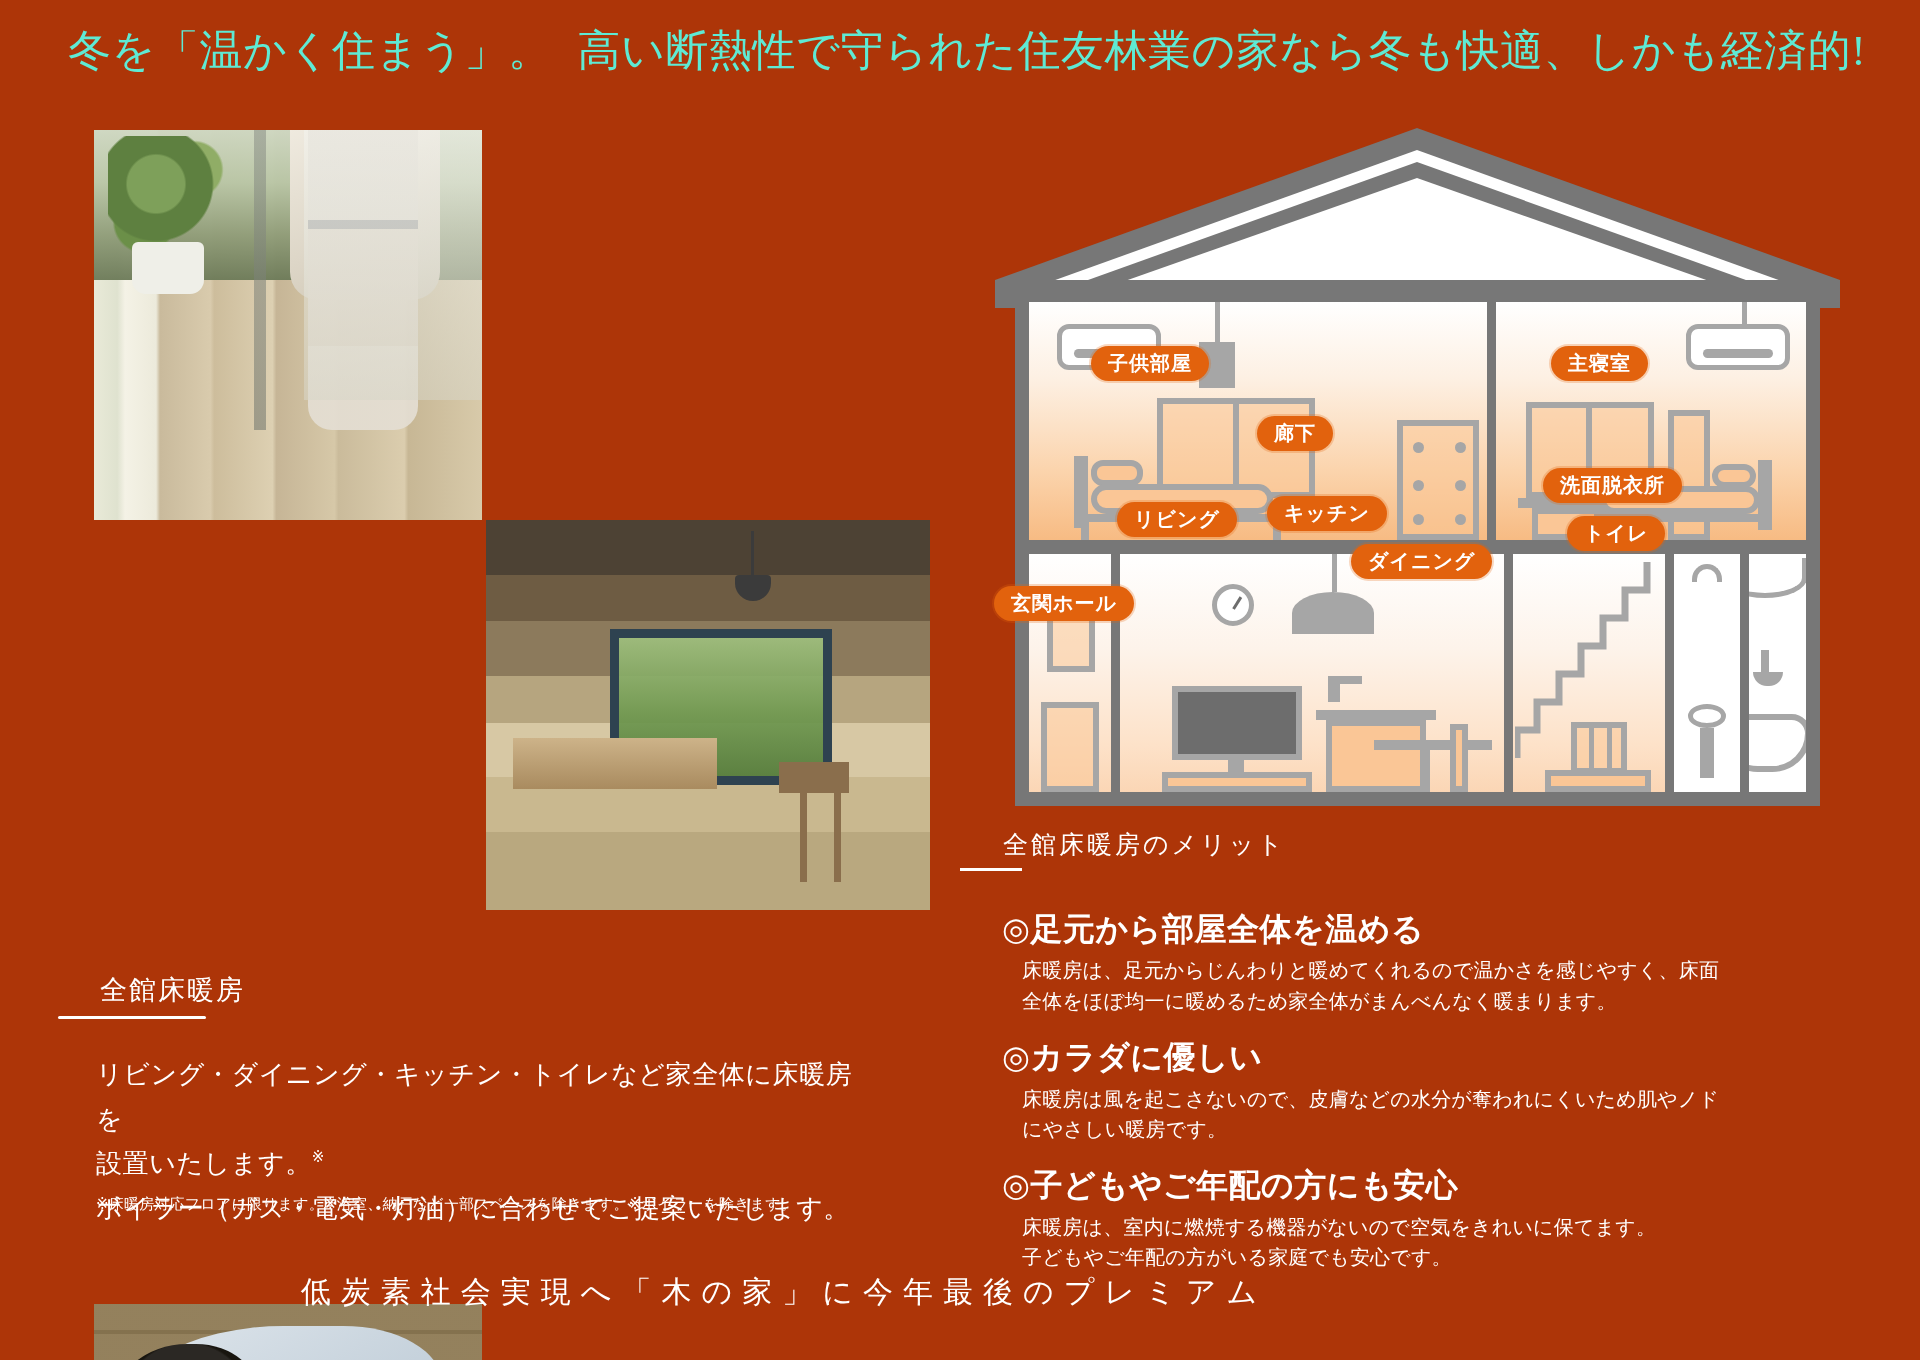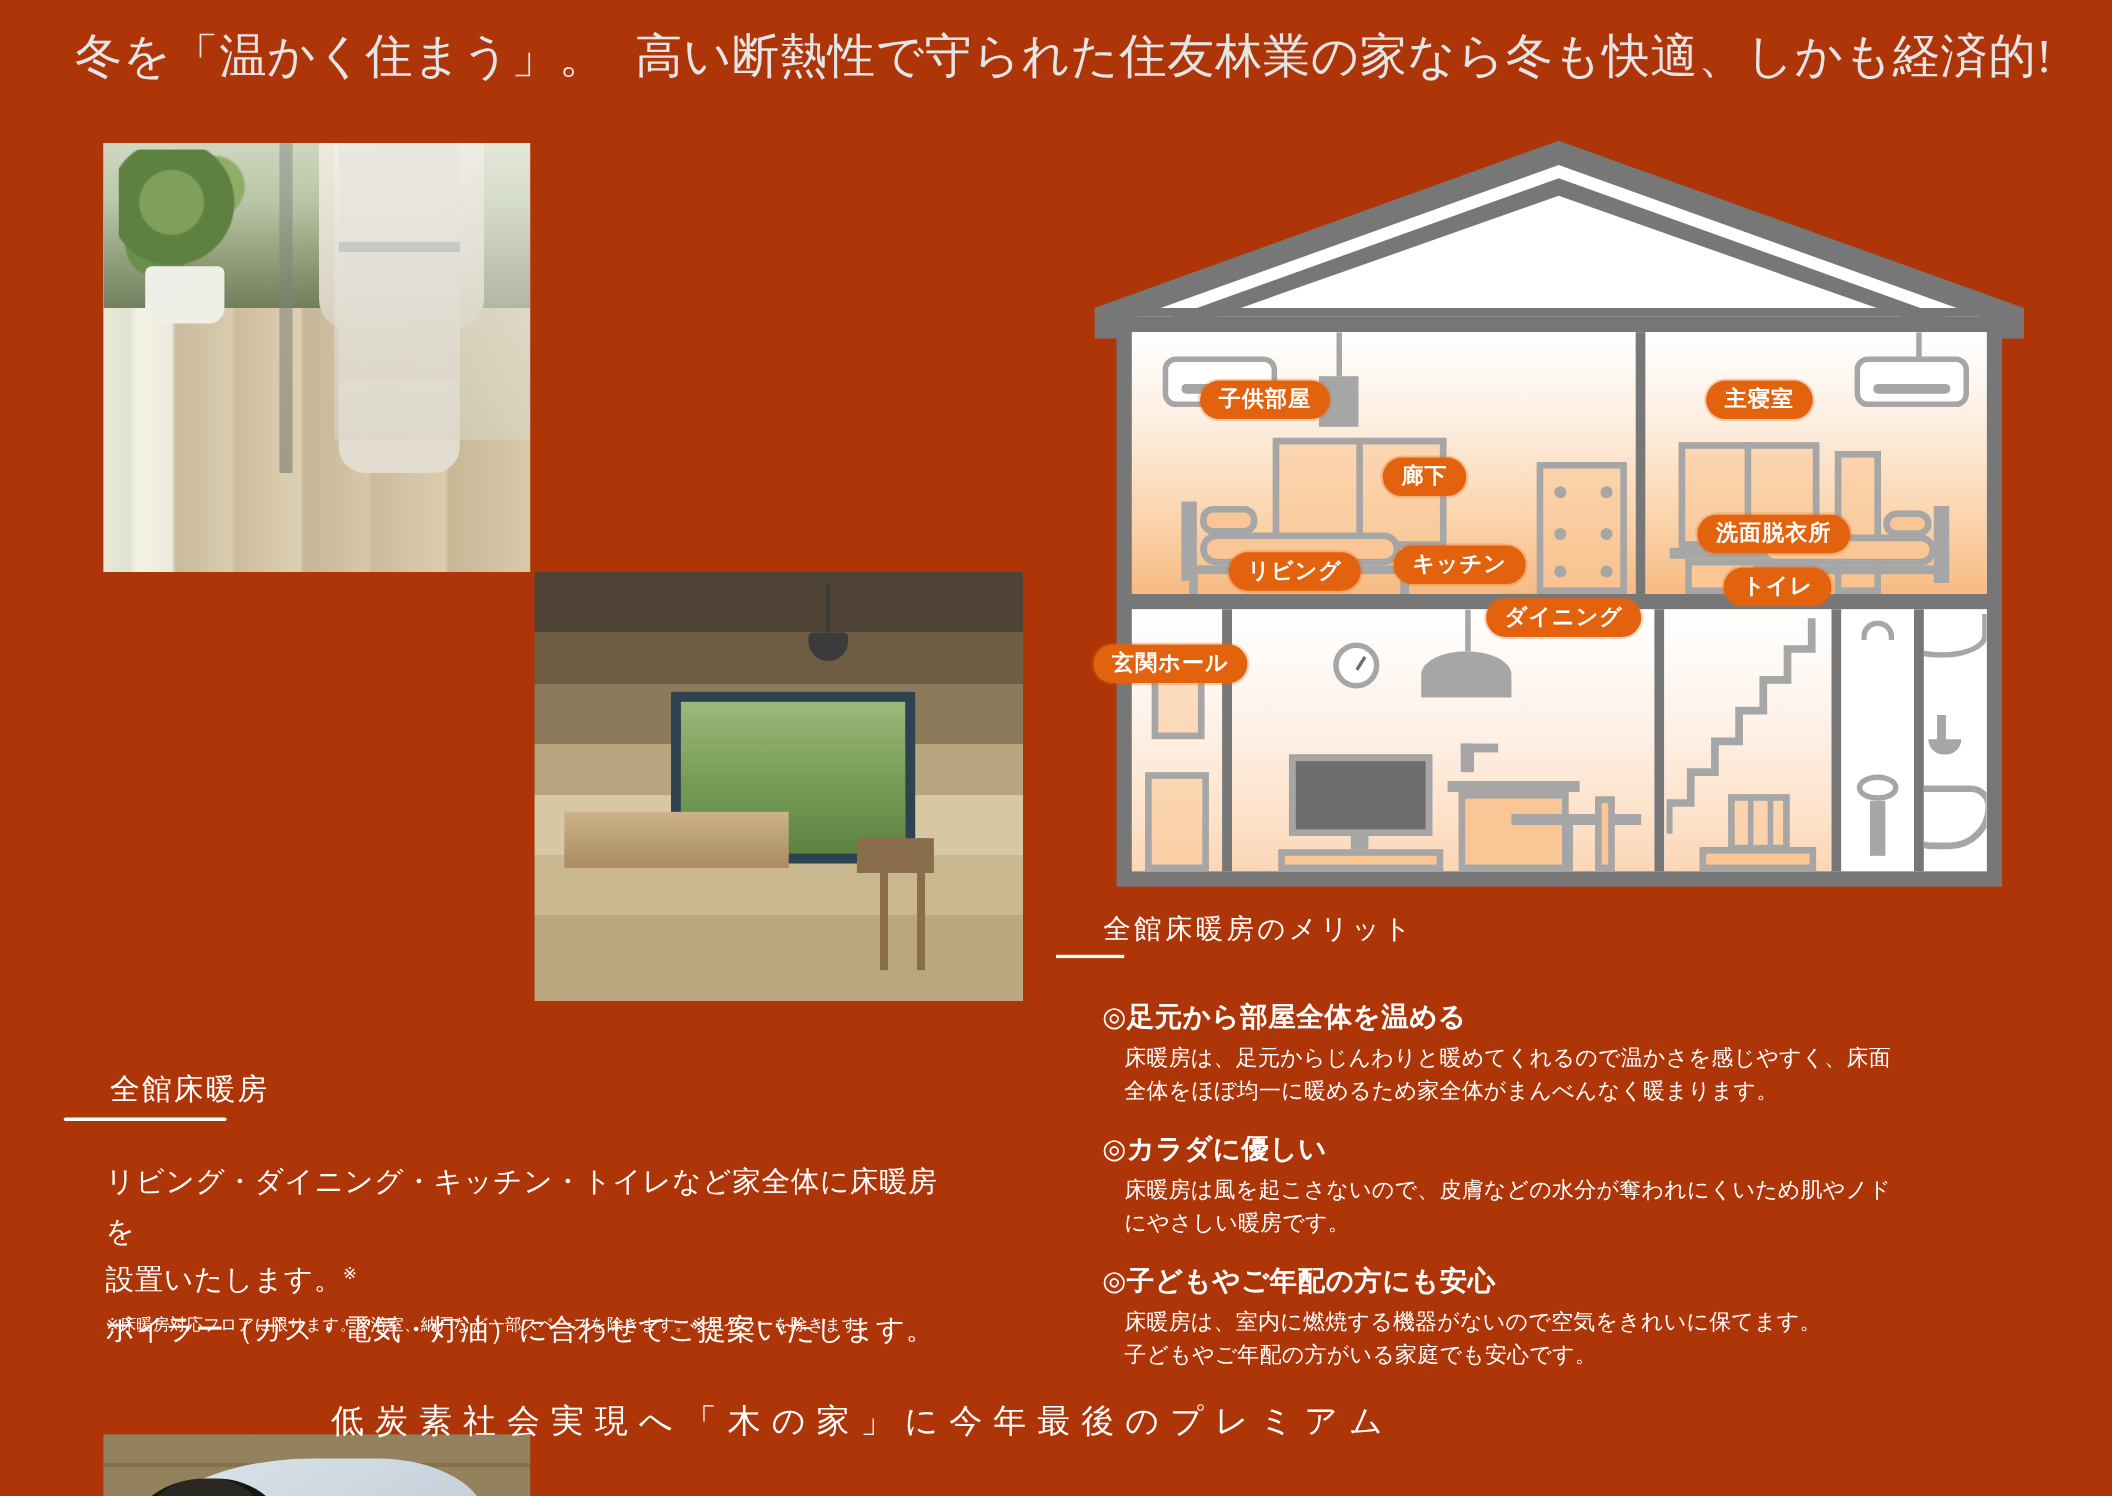--- a/index.html
+++ b/index.html
@@ -19,21 +19,21 @@
   
   .headline {
     position: absolute;
     left: 68px;
     top: 22px;
     font-family: "Liberation Serif", "DejaVu Serif", serif;
     font-size: 43px;
     font-weight: 400;
     letter-spacing: 0.5px;
     white-space: nowrap;
-    color: #e5e5e5;
+    color: #5eead4;
   }
   .headline .gap { display:inline-block; width: 26px; }
 
   
   .photo-collage {
     position: absolute;
     left: 94px;
     top: 130px;
     width: 836px;
     height: 800px;
@@ -268,21 +268,21 @@
     position:absolute; left:1003px; top:828px;
     font-family:"Liberation Serif","DejaVu Serif", serif;
     font-size:25px; letter-spacing:3px; color:#ffffff;
   }
   .merit-rule {
     position:absolute; left:960px; top:868px; width:62px; height:3px; background:#ffffff;
   }
   .merit-list { position:absolute; left:1002px; top:910px; width:850px; }
   .merit-item { margin-bottom:22px; }
   .merit-head {
-    font-size:25px; font-weight:bold; letter-spacing:0.5px; color:#ffffff; line-height:1.2;
+    font-size:32px; font-weight:bold; letter-spacing:0.5px; color:#ffffff; line-height:1.2;
   }
   .merit-body {
     margin-left:20px; margin-top:7px;
     font-size:20px; line-height:1.52; letter-spacing:0.2px; color:#ffffff;
   }
 
   
   .footer {
     position:absolute; left:0; top:1272px; width:1568px; text-align:center;
     font-family:"Liberation Serif","DejaVu Serif", serif;

